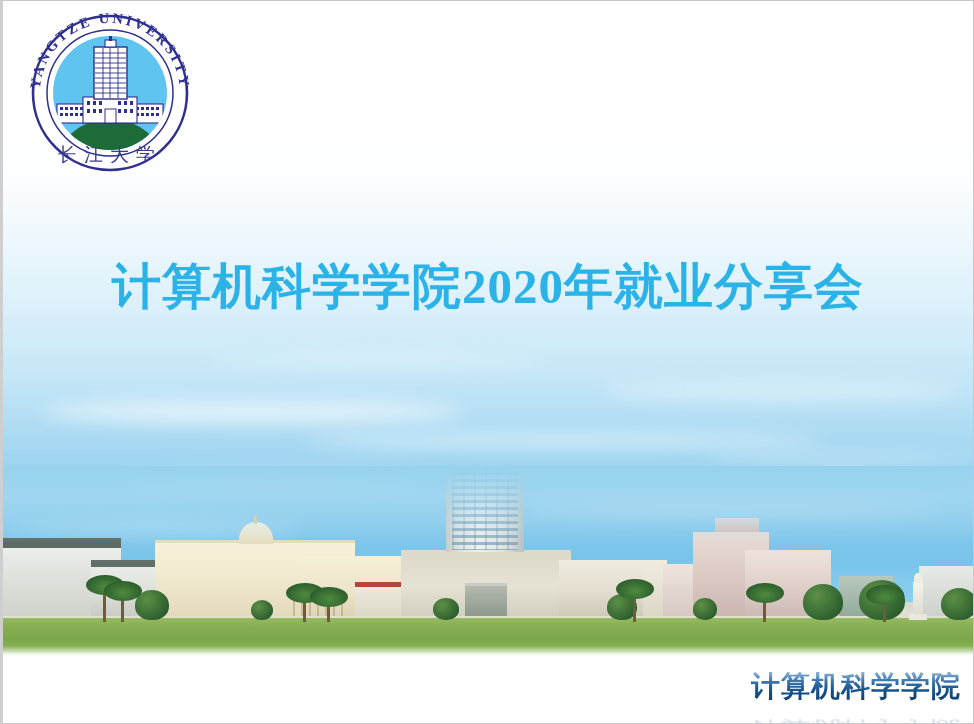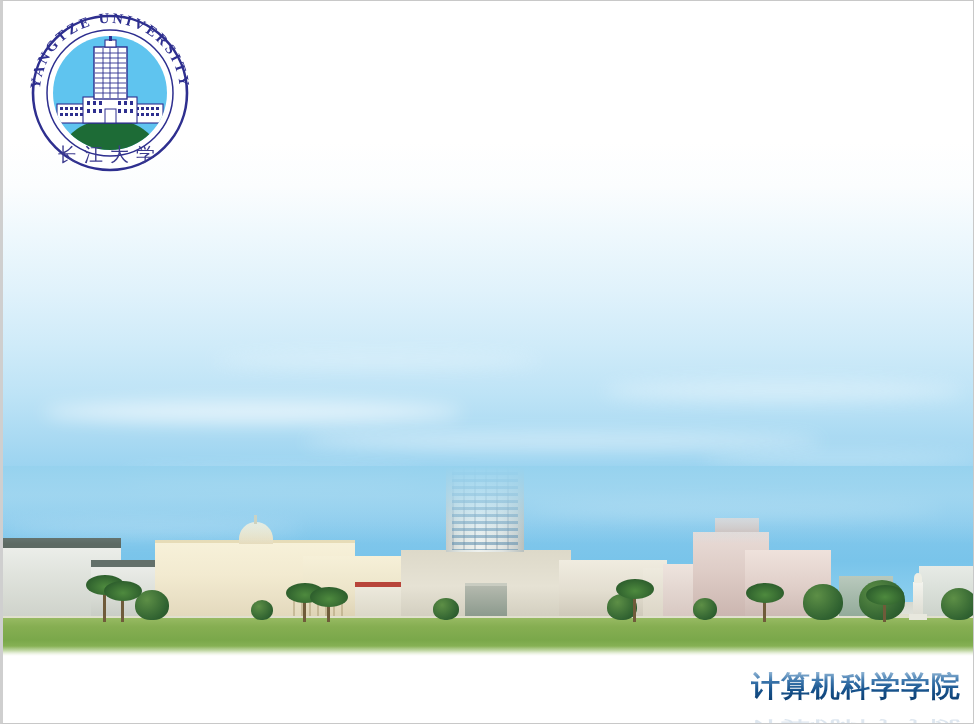--- a/index.html
+++ b/index.html
@@ -534,17 +534,18 @@
       </g>
 
       <text font-family="Liberation Serif, serif" font-size="14.5" font-weight="bold" fill="#2e2f8f" letter-spacing="2.6">
         <textPath href="#arcTop" startOffset="50%" text-anchor="middle">YANGTZE UNIVERSITY</textPath>
       </text>
 
       <text x="89" y="148" text-anchor="middle" font-family="Liberation Serif, serif" font-size="19" fill="#3b3a8e" letter-spacing="7">长江大学</text>
     </svg>
   </div>
 
+  <h1 class="title">计算机科学学院2020年就业分享会</h1>
 
   <div class="footer-reflect">计算机科学学院</div>
   <div class="footer-mark">计算机科学学院</div>
 
 </div>
 
 </body></html>

